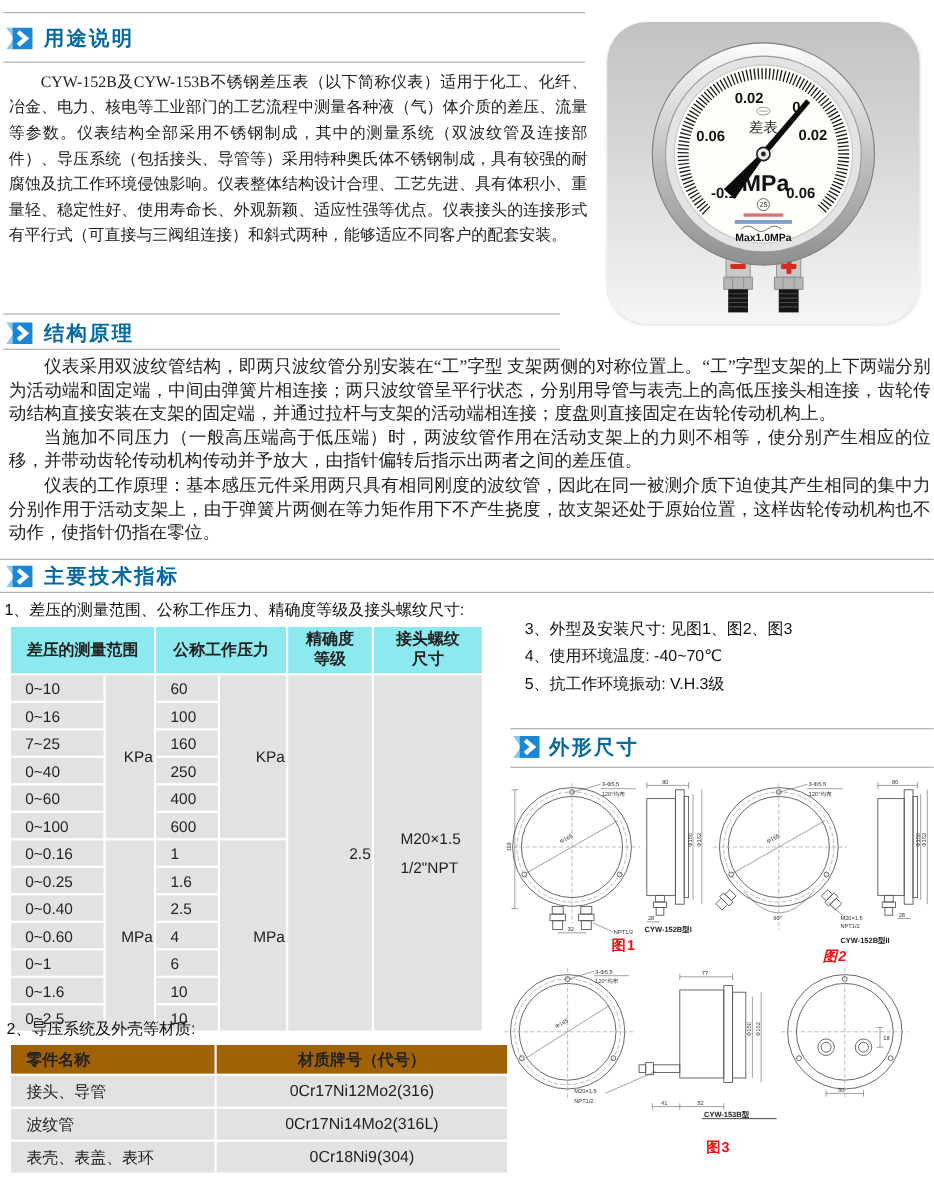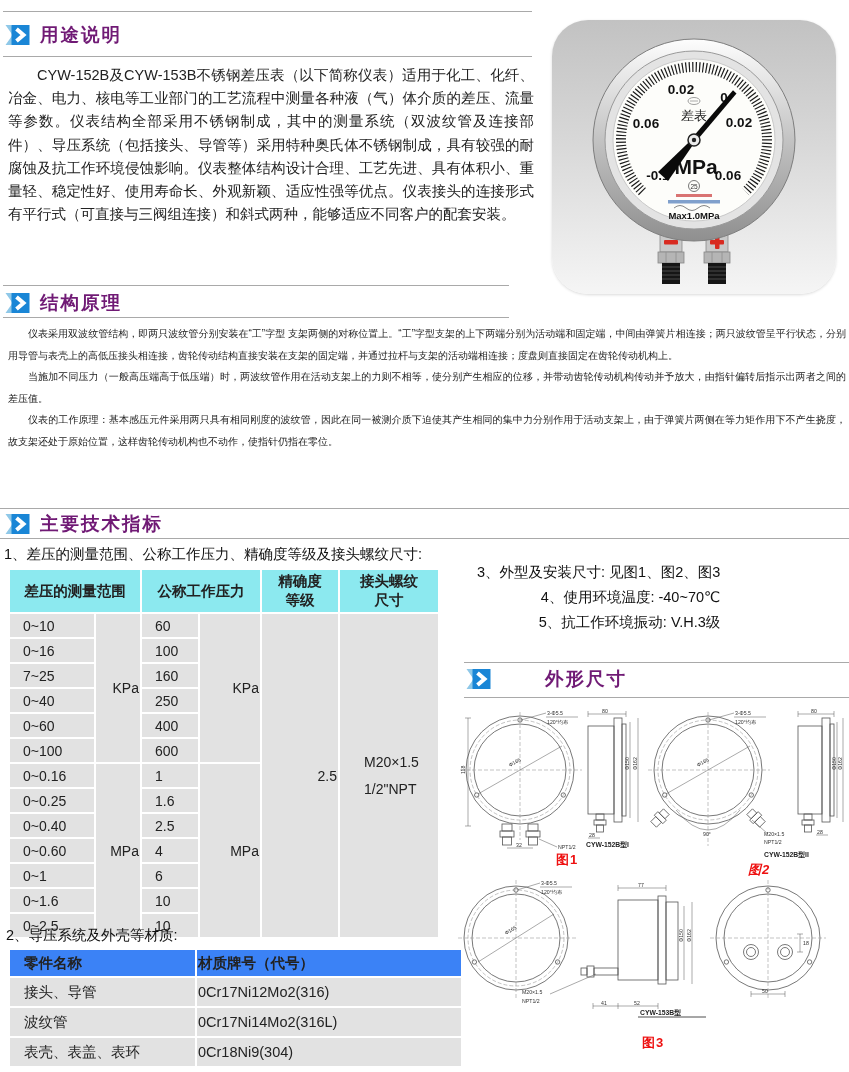--- a/index.html
+++ b/index.html
@@ -1,40 +1,40 @@
 <!DOCTYPE html>
 <html><head>
 <meta charset="utf-8">
 <style>
   html,body{margin:0;padding:0;background:#fff;}
   .page{position:relative;width:849px;height:1072px;background:#ffffff;overflow:hidden;
         font-family:"Liberation Sans","DejaVu Sans",sans-serif;color:#1c1c1c;}
   .hr{position:absolute;height:1px;background:#a9a9a9;}
   .sec-icon{position:absolute;width:25px;height:20px;}
-  .sec-title{position:absolute;font-size:18.5px;font-weight:bold;letter-spacing:2px;color:#701a75;text-align:right;}
-  .para{position:absolute;text-align:justify;color:#222;}
+  .sec-title{position:absolute;font-size:18.5px;font-weight:bold;letter-spacing:2px;color:#0369a1;text-align:right;}
+  .para{position:absolute;text-align:justify;color:#222;font-family:Liberation Serif, serif;}
   .para p{margin:0;text-indent:2em;}
   .p1{left:8px;top:64px;width:526px;font-size:14.5px;line-height:23.2px;}
-  .p2{left:8px;top:323px;width:838px;font-size:10px;line-height:21.6px;}
+  .p2{left:8px;top:323px;width:838px;font-size:16px;line-height:21.6px;}
   .item-label{position:absolute;font-size:14.5px;color:#111;}
   .notes{position:absolute;left:477px;top:560px;font-size:14.5px;line-height:25px;color:#111;}
-  .notes div{white-space:nowrap;text-align:right;}
+  .notes div{white-space:nowrap;}
   table{border-collapse:separate;border-spacing:2px;}
   .spec{position:absolute;left:8px;top:568px;font-size:14px;color:#222;table-layout:fixed;}
   .spec th{background:#8ce9ef;font-weight:bold;white-space:pre-line;height:40px;text-align:center;
            font-size:14.5px;line-height:19px;}
   .spec td{background:#e2e2e2;height:21px;}
   .c-range{width:84px;} .c-u1{width:44px;} .c-val{width:56px;} .c-u2{width:60px;}
   .c-acc{width:76px;} .c-thr{width:98px;}
   .tl{text-align:left;padding-left:13px;} .tc{text-align:right;}
   .thr{white-space:pre-line;text-align:left;padding-left:24px;line-height:27px;}
   .mat{position:absolute;left:8px;top:948px;font-size:14.5px;color:#222;table-layout:fixed;}
-  .mat th{background:#3b82f6;font-weight:bold;height:24px;margin-top:16px;}
+  .mat th{background:#a16207;font-weight:bold;height:24px;margin-top:16px;}
   .mat td{background:#e2e2e2;height:26px;}
-  .mc1{width:170px;text-align:left;padding-left:14px;} .mc2{width:262px;text-align:left;}
+  .mc1{width:170px;text-align:left;padding-left:14px;} .mc2{width:262px;text-align:center;}
   .mat th.mc1{text-align:left;}
   .photo{position:absolute;left:552px;top:20px;width:284px;height:274px;border-radius:36px;
          background:linear-gradient(180deg,#c2c2c2 0%,#d8d8d8 45%,#f5f5f5 100%);
          box-shadow:0 1px 3px rgba(0,0,0,0.15);}
   .figcap{position:absolute;color:#ee1111;font-weight:bold;font-size:13px;letter-spacing:1px;}
   .figsvg{position:absolute;}
   .fl{stroke:#555;fill:none;stroke-width:0.8;}
   .fd{stroke:#9a9a9a;stroke-dasharray:4 2;stroke-width:0.6;fill:none;}
   .fdim{stroke:#555;stroke-width:0.5;fill:none;}
   .fts{font-size:5.2px;fill:#333;font-family:"Liberation Sans","DejaVu Sans",sans-serif;}
@@ -239,21 +239,21 @@
     <div>4、使用环境温度: -40~70℃</div>
     <div>5、抗工作环境振动: V.H.3级</div>
   </div>
 
   <div class="hr" style="left:464px;top:662px;width:385px;"></div>
   <svg class="sec-icon" style="left:466px;top:669px;" viewBox="0 0 24 20">
     <polygon points="0,0 6,0 14,10 6,20 0,20 7,10" fill="#8fc8e8"></polygon>
     <rect x="6" y="0" width="18" height="20" fill="#1a86d6"></rect>
     <path d="M11 4 L18 10 L11 16" stroke="#ffffff" stroke-width="4" fill="none"></path>
   </svg>
-  <div class="sec-title" style="left:499px;top:666px;margin-left:46px;">外形尺寸</div>
+  <div class="sec-title" style="left:499px;top:666px;">外形尺寸</div>
   <div class="hr" style="left:464px;top:697px;width:385px;"></div>
 
   <svg class="figsvg" style="left:460px;top:708px;" width="192" height="142" viewBox="0 0 192 142">
     <circle cx="60" cy="62" r="54" class="fl"></circle>
     <circle cx="60" cy="62" r="46" class="fl"></circle>
     <circle cx="60" cy="62" r="50" class="fd"></circle>
     <line x1="0" y1="62" x2="122" y2="62" class="fd"></line>
     <line x1="60" y1="4" x2="60" y2="132" class="fd"></line>
     <circle cx="60" cy="12" r="2.2" class="fl"></circle>
       <circle cx="16.7" cy="87" r="2.2" class="fl"></circle>

